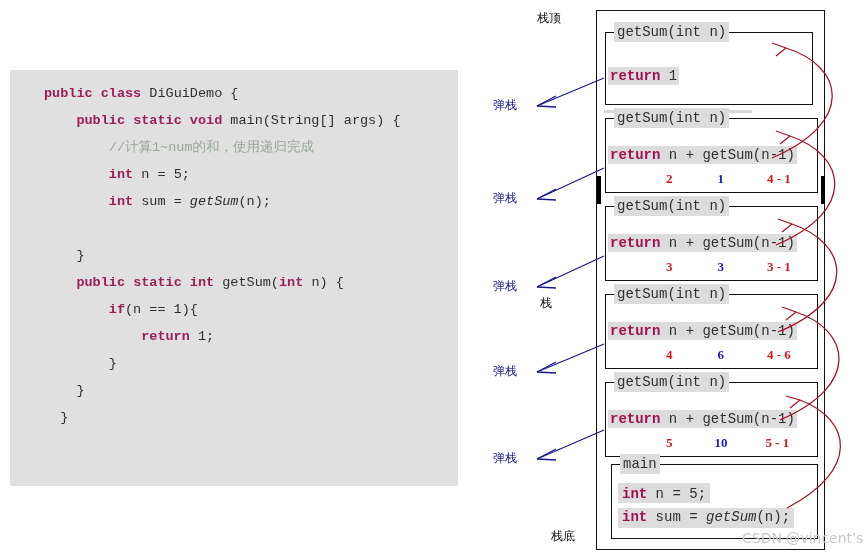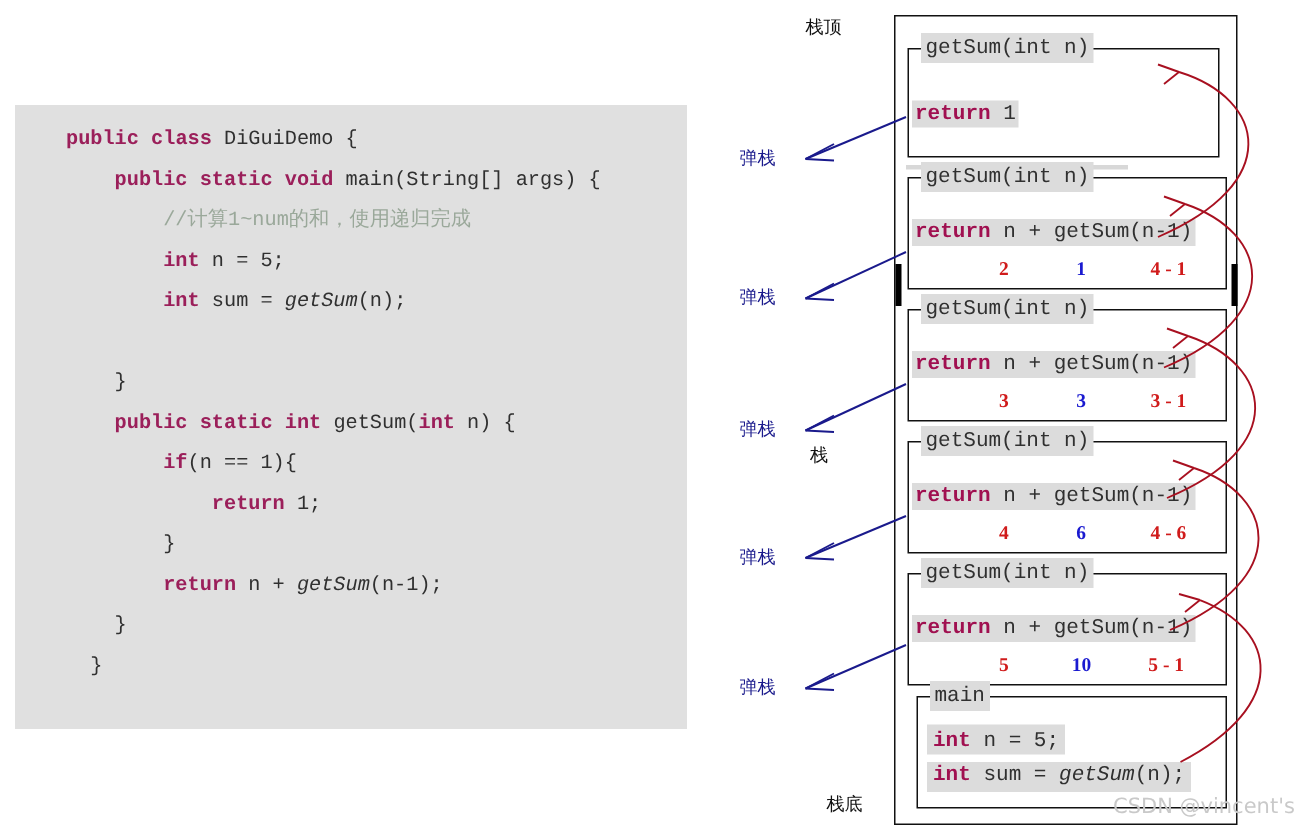--- a/index.html
+++ b/index.html
@@ -111,21 +111,20 @@
   <div class="code-line">    <span class="kw">public</span> <span class="kw">static</span> <span class="kw">void</span> <span class="pl">main(String[] args) {</span></div>
   <div class="code-line">        <span class="cm">//计算1~num的和，使用递归完成</span></div>
   <div class="code-line">        <span class="kw">int</span> <span class="pl">n = 5;</span></div>
   <div class="code-line">        <span class="kw">int</span> <span class="pl">sum = </span><span class="it">getSum</span><span class="pl">(n);</span></div>
   <div class="code-line">&nbsp;</div>
   <div class="code-line">    <span class="pl">}</span></div>
   <div class="code-line">    <span class="kw">public</span> <span class="kw">static</span> <span class="kw">int</span> <span class="pl">getSum(</span><span class="kw">int</span><span class="pl"> n) {</span></div>
   <div class="code-line">        <span class="kw">if</span><span class="pl">(n == 1){</span></div>
   <div class="code-line">            <span class="kw">return</span> <span class="pl">1;</span></div>
   <div class="code-line">        <span class="pl">}</span></div>
-  <div class="code-line">        <span class="kw">return</span> <span class="pl">n + </span><span class="it">getSum</span><span class="pl">(n-1);</span></div>
   <div class="code-line">    <span class="pl">}</span></div>
   <div class="code-line"><span class="pl">  }</span></div>
 </div>
 
 <div id="stack-outer"></div>
 <div id="sep-line"></div>
 <div id="tick-left"></div>
 <div id="tick-right"></div>
 
 <div class="frame" style="left:605px;top:32px;width:208px;height:73px;">

